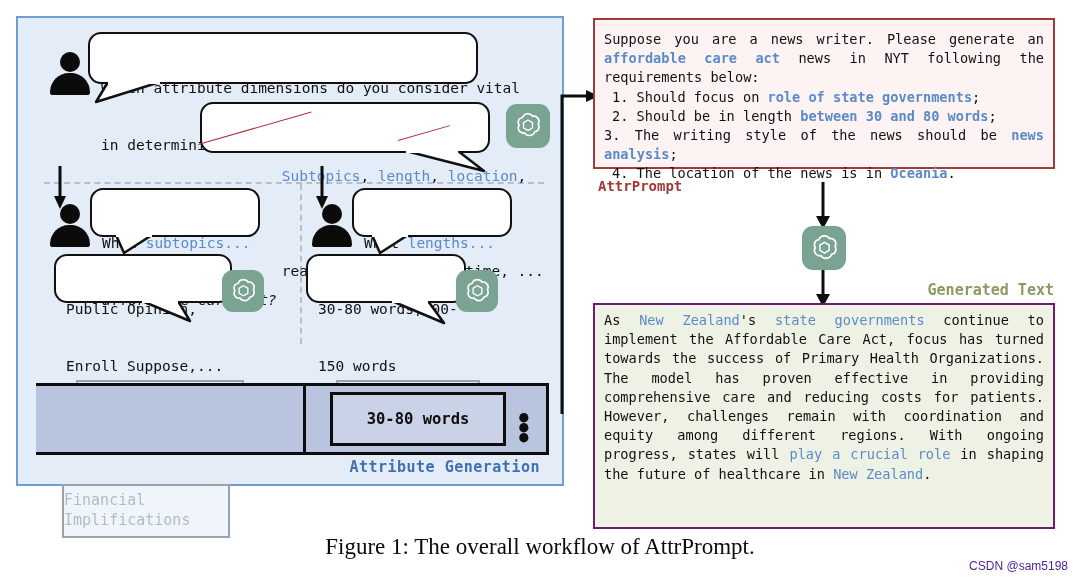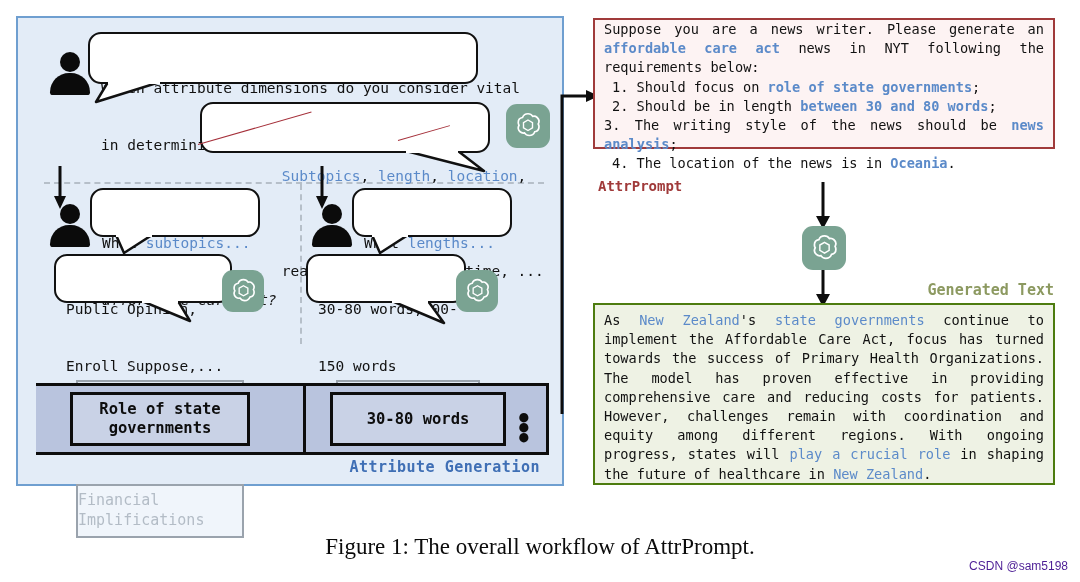--- a/index.html
+++ b/index.html
@@ -95,35 +95,35 @@
     position:absolute;font-size:26px;font-weight:bold;letter-spacing:3px;
     color:#0d0d0d;line-height:10px;
   }
   #attr-gen-label{
     position:absolute;right:22px;bottom:8px;color:#3f6fb5;
     font-weight:bold;font-size:15px;letter-spacing:0.5px;
   }
 
   
   #attrprompt-box{
-    position:absolute;left:593px;top:18px;width:462px;height:131px;
+    position:absolute;left:593px;top:18px;width:462px;height:151px;
     background:#fdf3f3;border:2px solid #a03a3a;box-sizing:border-box;
-    padding:0 9px;color:#111;font-size:13.6px;line-height:19.2px;
+    padding:10px 9px;color:#111;font-size:13.6px;line-height:19.2px;
   }
   #attrprompt-box p{margin:0;text-align:justify;}
   #attrprompt-box p.nj{text-align:left;margin-left:8px;}
   .bblue{color:#5b8ac9;font-weight:bold;}
   #attrprompt-label{
     position:absolute;left:598px;top:178px;color:#a03a3a;font-weight:bold;font-size:14px;
   }
 
   
   #generated-box{
-    position:absolute;left:593px;top:303px;width:462px;height:182px;
-    background:#eef2e4;border:2px solid #4d7c0f;box-sizing:border-box;
+    position:absolute;left:593px;top:303px;width:462px;height:226px;
+    background:#eef2e4;border:2px solid #701a75;box-sizing:border-box;
     padding:6px 9px;color:#111;font-size:13.6px;line-height:19.2px;
   }
   #generated-box p{margin:0;text-align:justify;}
   #generated-label{
     position:absolute;right:26px;top:281px;color:#8c9960;font-weight:bold;font-size:15px;
   }
 
   
   #caption{
     position:absolute;left:0;top:534px;width:1080px;text-align:center;
@@ -259,30 +259,28 @@
     </div>
 
     <div class="oai" style="left:438px;top:252px;width:42px;height:42px;">
       <svg width="29" height="29" viewBox="0 0 24 24">
         <path d="M12 2.2c-2.0 0-3.7 1.2-4.4 3.0-1.9.3-3.4 2.0-3.4 4.0 0 .8.2 1.5.6 2.2-.9 1.7-.6 3.9.9 5.2 1.0.9 2.3 1.2 3.5.9.8 1.3 2.2 2.1 3.8 2.1 2.0 0 3.7-1.2 4.4-3.0 1.9-.3 3.4-2.0 3.4-4.0 0-.8-.2-1.5-.6-2.2.9-1.7.6-3.9-.9-5.2-1.0-.9-2.3-1.2-3.5-.9-.8-1.3-2.2-2.1-3.8-2.1z" fill="none" stroke="#ffffff" stroke-width="1.35"></path>
         <path d="M12 7.2 L15.6 9.3 L15.6 13.5 L12 15.6 L8.4 13.5 L8.4 9.3 Z" fill="none" stroke="#ffffff" stroke-width="1.1"></path>
       </svg>
     </div>
 
     <div class="ghost-box" style="left:58px;top:314px;width:168px;height:54px;">Public Opinion</div>
-    <div class="ghost-box" style="left:58px;top:418px;width:168px;height:54px;padding-top:4px;">Financial
+    <div class="ghost-box" style="left:44px;top:418px;width:168px;height:54px;padding-top:4px;">Financial
 Implifications</div>
     <div class="ghost-box" style="left:318px;top:314px;width:144px;height:54px;">100-150 words</div>
 
     <div id="attr-band"></div>
     <div id="attr-band-sep"></div>
     <div id="attr-band-right"></div>
 
-    <div class="sel-box" style="left:52px;top:374px;width:180px;height:54px;">Role of state
-governments</div>
     <div class="sel-box" style="left:312px;top:374px;width:176px;height:54px;">30-80 words</div>
 
     <div class="dots" style="left:498px;top:396px;">• • •</div>
 
     <div id="attr-gen-label">Attribute Generation</div>
   </div>
 
   <div class="arr" style="left:552px;top:84px;">
     <svg width="50" height="330" viewBox="0 0 50 330">
       <path d="M10 330 L10 12 L38 12" stroke="#0d0d0d" stroke-width="3" fill="none"></path>

